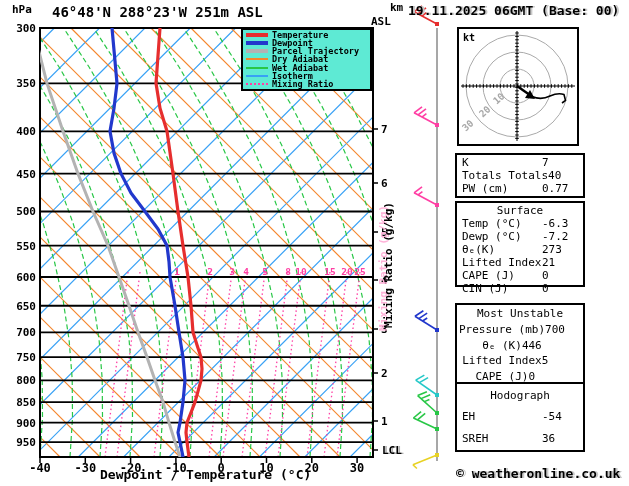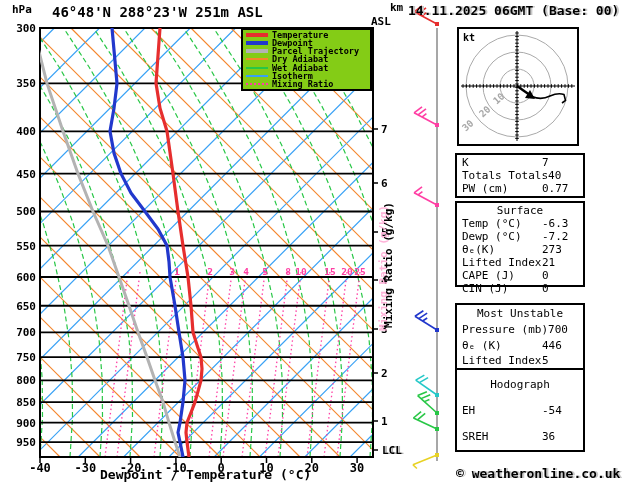--- a/index.html
+++ b/index.html
@@ -6,21 +6,21 @@
   #stage{position:relative;width:629px;height:486px;background:#fff;overflow:hidden;
          font-family:"DejaVu Sans Mono", monospace;}
   .abs{position:absolute;white-space:nowrap;}
   .t-hpa{left:12px;top:3px;font-size:11px;font-weight:bold;}
   .t-title{left:52px;top:4px;font-size:14px;font-weight:bold;letter-spacing:0;}
   .t-km{left:374px;top:1px;font-size:11px;font-weight:bold;padding-left:16px;}
   .t-asl{left:371px;top:15px;font-size:11px;font-weight:bold;}
   .t-date{left:408px;top:3px;font-size:13px;font-weight:bold;text-shadow:2px 0 0 #c9c9c9;}
   .t-xlabel{left:100px;top:467px;font-size:13px;font-weight:bold;}
   .t-copy{left:456px;top:466px;font-size:13px;font-weight:bold;text-shadow:2px 0 0 #c9c9c9;}
-  #legend{left:241px;top:28px;width:131px;height:63px;border:2px solid #000;background:#84cc16;
+  #legend{left:241px;top:28px;width:131px;height:63px;border:2px solid #000;background:#5eead4;
           display:flex;flex-direction:column;justify-content:space-around;padding:1px 0;box-sizing:border-box;z-index:5;}
   .lrow{display:flex;align-items:center;gap:4px;padding-left:3px;height:8px;}
   .lswatch{width:22px;flex:0 0 22px;}
   .llabel{font-size:8.5px;font-weight:bold;line-height:8px;}
   .statbox{left:455px;width:130px;border:2px solid #000;background:#fff;box-sizing:border-box;
            display:flex;flex-direction:column;justify-content:space-around;padding:1px 0;}
   .trow{display:flex;font-size:11px;line-height:13px;padding:0 5px;}
   .tlabel{flex:1 1 auto;}
   .tval{flex:0 0 36px;text-align:left;}
   .ttitle{font-size:11px;line-height:13px;text-align:center;}
@@ -351,21 +351,21 @@
         <line x1="517" y1="86" x2="532" y2="96.5" stroke="#000" stroke-width="2.4"></line>
         <polygon points="535,99 525,98 530,90" fill="#000"></polygon>
         <path d="M532,96.5 Q541,100.5 550,96 Q558,92.5 564,94.5 L565.5,100.5 L562,103" fill="none" stroke="#000" stroke-width="1.6"></path>
       </g>
     </svg>
 
   <div class="abs t-hpa">hPa</div>
   <div class="abs t-title">46°48'N 288°23'W 251m ASL</div>
   <div class="abs t-km">km</div>
   <div class="abs t-asl">ASL</div>
-  <div class="abs t-date">14.11.2025 06GMT (Base: 00)</div>
+  <div class="abs t-date">19.11.2025 06GMT (Base: 00)</div>
   <div class="abs t-xlabel">Dewpoint / Temperature (°C)</div>
   <div class="abs t-copy">© weatheronline.co.uk</div>
 
   <div id="legend" class="abs">
       <div class="lrow">
         <div class="lswatch" style="height: 4px; background: rgb(230, 46, 46);"></div>
         <span class="llabel">Temperature</span>
       </div>
       <div class="lrow">
         <div class="lswatch" style="height: 4px; background: rgb(34, 56, 204);"></div>
@@ -427,21 +427,21 @@
         </div>
         <div class="trow">
           <span class="tlabel">CAPE (J)</span>
           <span class="tval">0</span>
         </div>
         <div class="trow">
           <span class="tlabel">CIN (J)</span>
           <span class="tval">0</span>
         </div>
       </div>
-      <div class="statbox abs" style="top: 303px; height: 100px;">
+      <div class="statbox abs" style="top: 303px; height: 100px; align-items: center;">
         <div class="ttitle">Most Unstable</div>
         <div class="trow">
           <span class="tlabel">Pressure (mb)</span>
           <span class="tval">700</span>
         </div>
         <div class="trow">
           <span class="tlabel">θₑ (K)</span>
           <span class="tval">446</span>
         </div>
         <div class="trow">
@@ -450,21 +450,21 @@
         </div>
         <div class="trow">
           <span class="tlabel">CAPE (J)</span>
           <span class="tval">0</span>
         </div>
         <div class="trow">
           <span class="tlabel">CIN (J)</span>
           <span class="tval">0</span>
         </div>
       </div>
-      <div class="statbox abs" style="top: 368px; height: 84px;">
+      <div class="statbox abs" style="top: 382px; height: 70px;">
         <div class="ttitle">Hodograph</div>
         <div class="trow">
           <span class="tlabel">EH</span>
           <span class="tval">-54</span>
         </div>
         <div class="trow">
           <span class="tlabel">SREH</span>
           <span class="tval">36</span>
         </div>
       </div>

